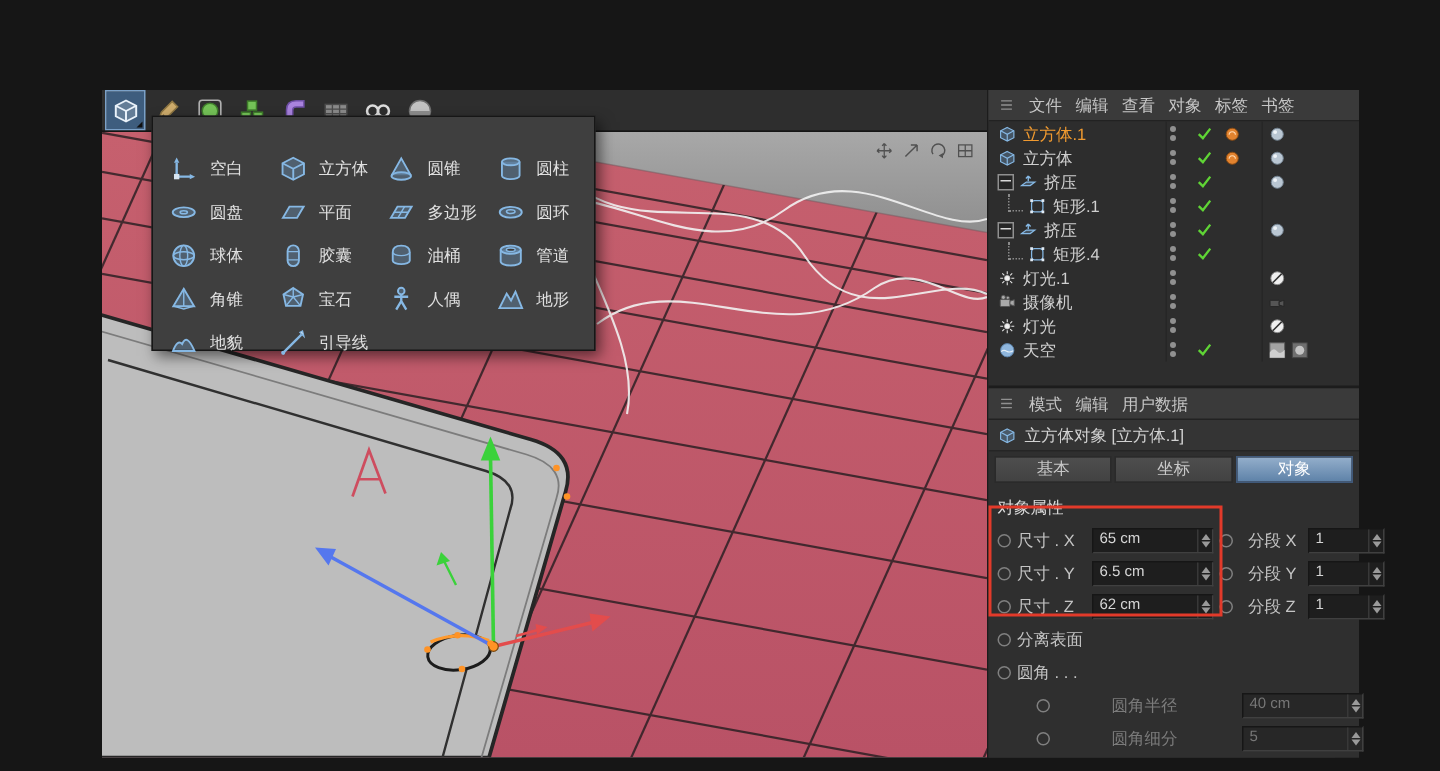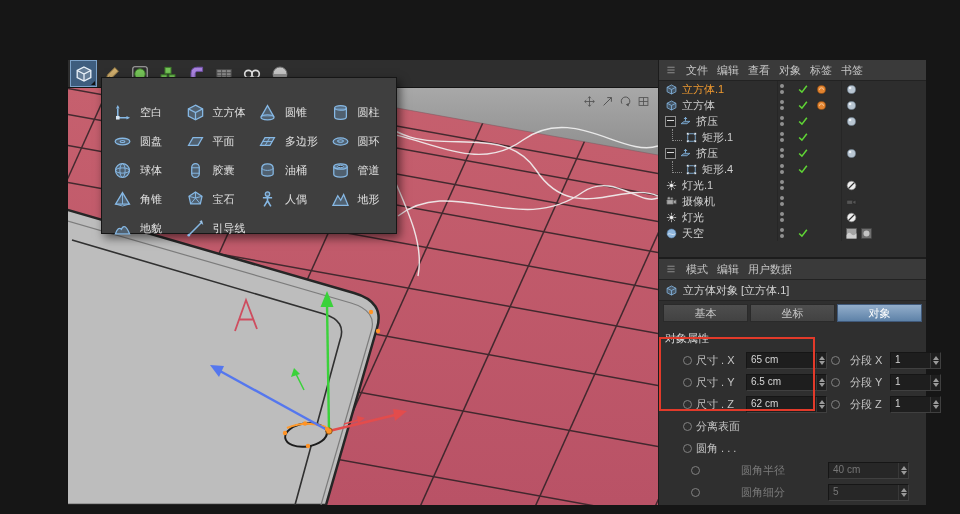--- a/index.html
+++ b/index.html
@@ -23,21 +23,21 @@
   .vnav span{width:13px;height:13px;display:block;opacity:.8;}
 
   
   .popup{position:absolute;left:33px;top:17px;width:296px;height:157px;background:#3f3f3f;
          border:1px solid #161616;box-shadow:3px 4px 9px rgba(0,0,0,.55);z-index:10;
          display:grid;grid-template-columns:repeat(4,1fr);grid-auto-rows:29px;padding:20px 2px;box-sizing:border-box;align-items:center;}
   .pitem{display:flex;align-items:center;gap:7px;padding-left:8px;font-size:11px;color:#e0e0e0;height:29px;box-sizing:border-box;}
   .picon{width:21px;height:21px;flex:none;display:block;}
 
   
-  .right{position:absolute;left:590px;top:0;width:268px;height:445px;background:#2e2e2e;border-left:1px solid #1c1c1c;box-sizing:border-box;}
+  .right{position:absolute;left:590px;top:0;width:248px;height:445px;background:#2e2e2e;border-left:1px solid #1c1c1c;box-sizing:border-box;}
   .panel-menu{height:20px;background:#3a3a3a;border-bottom:1px solid #222;display:flex;align-items:center;gap:9px;
               padding:0 6px;font-size:11px;color:#c6c6c6;}
   .menu-icon{width:12px;height:12px;display:block;flex:none;opacity:.9;}
 
   
   .om{position:absolute;top:0;left:0;right:0;height:197px;background:#2d2d2d;border-bottom:2px solid #1c1c1c;}
   .om-rows{position:relative;}
   .om-sep{position:absolute;top:0;bottom:0;border-left:1px solid #262626;}
   .om-row{height:16px;display:flex;align-items:center;position:relative;font-size:11px;color:#cfcfcf;padding-left:6px;}
   .om-row .oicon{width:13px;height:13px;margin-right:4px;flex:none;display:block;}
@@ -56,21 +56,21 @@
   
   .am{position:absolute;top:199px;left:0;right:0;bottom:0;background:#2f2f2f;}
   .am-title{height:20px;display:flex;align-items:center;gap:5px;padding:0 6px;font-size:11px;color:#d2d2d2;
             background:#343434;border-bottom:1px solid #252525;}
   .ticon-sm{width:13px;height:13px;display:block;flex:none;}
   .tabs{display:flex;gap:2px;padding:3px 4px 2px;align-items:center;}
   .tab{flex:1;height:16px;line-height:16px;text-align:center;font-size:11px;color:#c8c8c8;
        background:linear-gradient(#4e4e4e,#424242);border:1px solid #2a2a2a;}
   .tab.active{background:linear-gradient(#93aecb,#5e82a8);color:#fff;border-color:#40597a;}
   .section{font-size:11px;color:#ddd;padding:7px 6px 3px;}
-  .arow{height:22px;display:flex;align-items:center;padding-left:24px;font-size:11px;color:#c4c4c4;gap:4px;}
+  .arow{height:22px;display:flex;align-items:center;padding-left:6px;font-size:11px;color:#c4c4c4;gap:4px;}
   .ring{width:9px;height:9px;border:1px solid #808080;border-radius:50%;flex:none;box-sizing:border-box;}
   .alabel{width:46px;flex:none;white-space:nowrap;}
   .field{width:64px;height:15px;background:#1e1e1e;border-top:1px solid #161616;border-left:1px solid #161616;
          border-bottom:1px solid #404040;border-right:1px solid #404040;font-size:10px;color:#d6d6d6;
          line-height:14px;padding:0 11px 0 4px;position:relative;flex:none;box-sizing:content-box;}
   .spin{position:absolute;right:0;top:0;bottom:0;width:9px;border-left:1px solid #383838;display:flex;
         flex-direction:column;justify-content:center;align-items:center;gap:1px;}
   .spin i{display:block;width:0;height:0;border-left:3px solid transparent;border-right:3px solid transparent;}
   .spin .up{border-bottom:4px solid #9a9a9a;}
   .spin .dn{border-top:4px solid #9a9a9a;}

